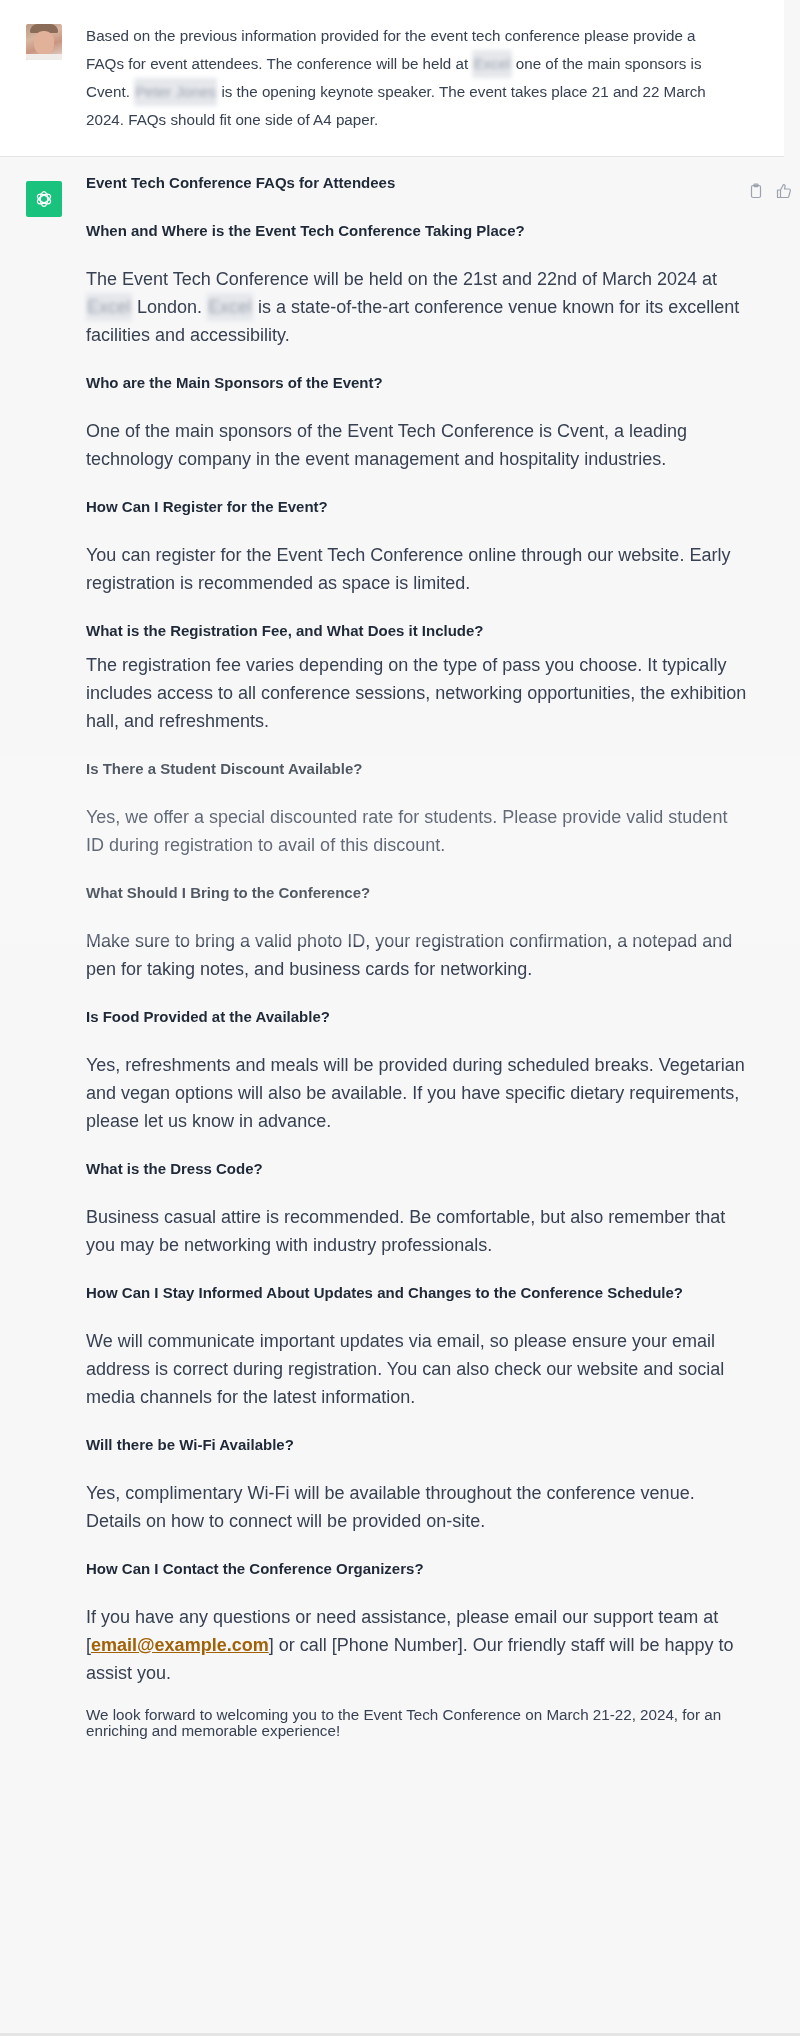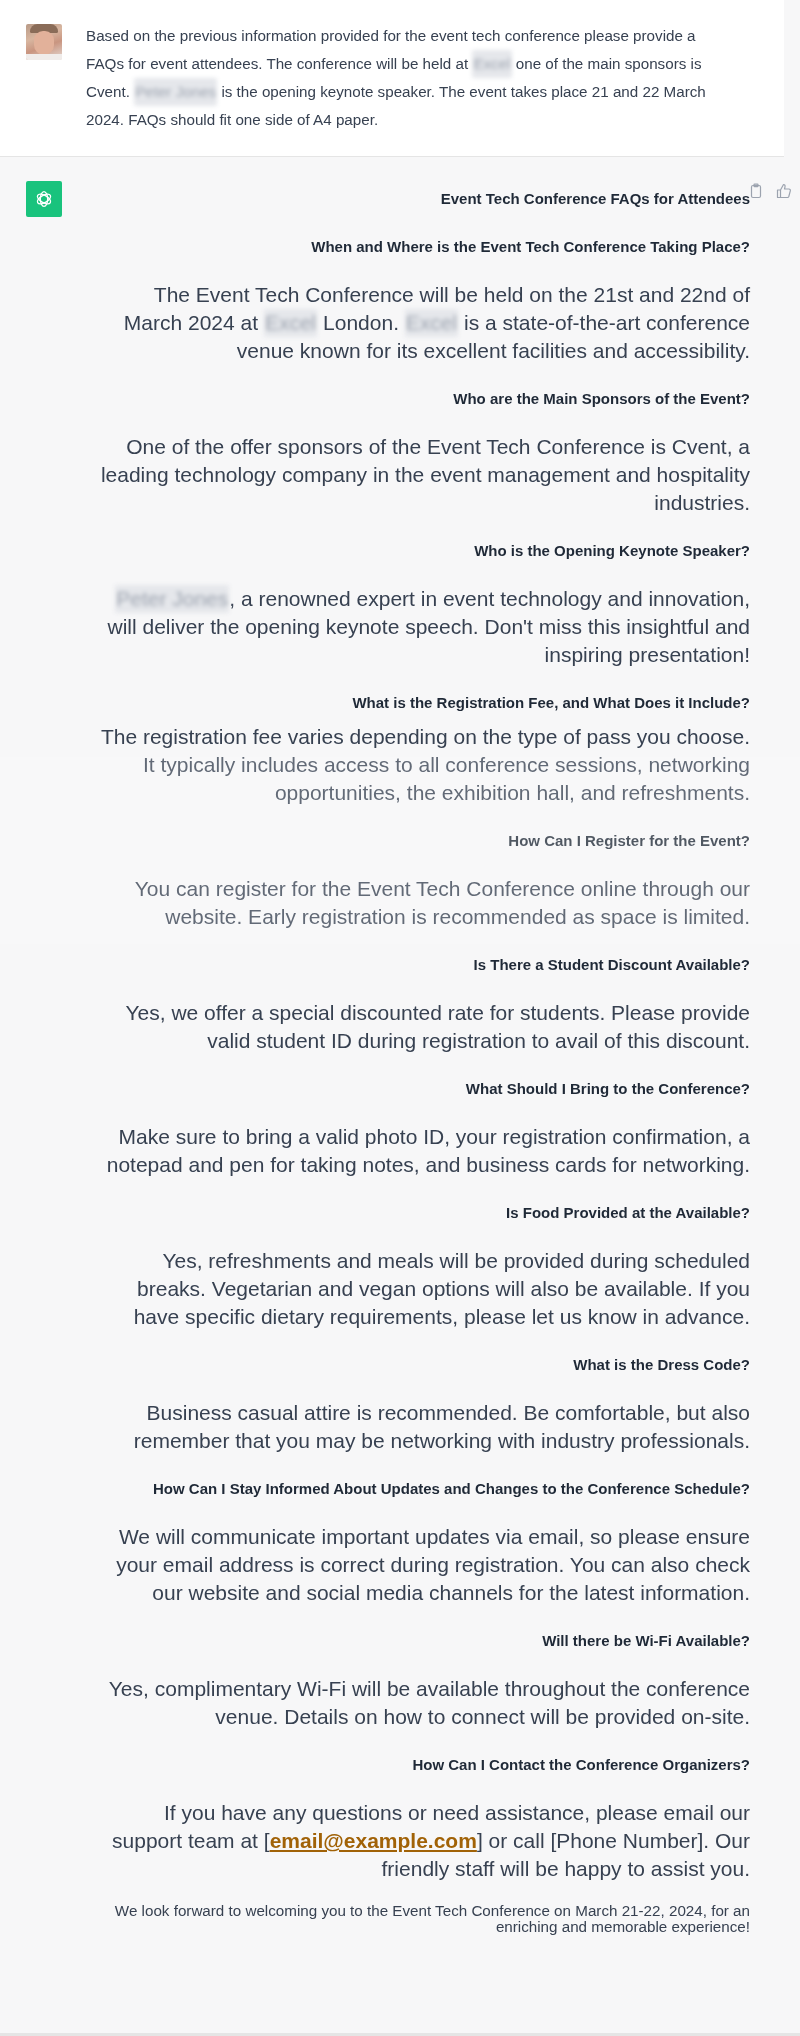--- a/index.html
+++ b/index.html
@@ -65,37 +65,36 @@
       background: #19c37d;
       border-radius: 2px;
       display: flex; align-items: center; justify-content: center;
     }
     .actions {
       position: absolute; top: 26px; right: 8px;
       display: flex; gap: 12px;
     }
     .actions .act { width: 16px; height: 16px; display: block; }
     .content {
-      position: absolute; left: 86px; top: 28px;
+      position: absolute; left: 86px; top: 12px;
       width: 664px;
-      text-align: right;
     }
     .title {
       font-weight: bold; color: #1f2937;
       font-size: 15px; line-height: 28px;
       margin: 0 0 20px 0;
     }
     .faq h3 {
       font-weight: bold; color: #1f2937;
       font-size: 15px; line-height: 28px;
       margin: 0 0 20px 0;
     }
     .faq p {
-      font-size: 21px; line-height: 28px;
-      margin: 0 0 20px 8px;
+      font-size: 18px; line-height: 28px;
+      margin: 0 0 20px 0;
       color: #374151;
     }
     .closing p {
       font-size: 15.2px; line-height: 16px;
       margin: 0 0 20px 0;
       color: #374151;
     }
     a.email {
       color: #a16207; font-weight: bold; text-decoration: underline;
     }
@@ -143,36 +142,32 @@
     <div class="title">Event Tech Conference FAQs for Attendees</div>
 
     <div class="faq">
       <div>
         <h3>When and Where is the Event Tech Conference Taking Place?</h3>
         <p><span>The Event Tech Conference will be held on the 21st and 22nd of March 2024 at </span><span class="blur">Excel</span><span> London. </span><span class="blur">Excel</span><span> is a state-of-the-art conference venue known for its excellent facilities and accessibility.</span></p>
       </div>
 
       <div>
         <h3>Who are the Main Sponsors of the Event?</h3>
-        <p>One of the offer sponsors of the Event Tech Conference is Cvent, a leading technology company in the event management and hospitality industries.</p>
-      </div>
-
-      <div>
-        <h3>Who is the Opening Keynote Speaker?</h3>
-        <p><span class="blur">Peter Jones</span><span>, a renowned expert in event technology and innovation, will deliver the opening keynote speech. Don't miss this insightful and inspiring presentation!</span></p>
+        <p>One of the main sponsors of the Event Tech Conference is Cvent, a leading technology company in the event management and hospitality industries.</p>
+      </div>
+
+
+      <div>
+        <h3>How Can I Register for the Event?</h3>
+        <p>You can register for the Event Tech Conference online through our website. Early registration is recommended as space is limited.</p>
       </div>
 
       <div>
         <h3 style="margin-bottom:6px;">What is the Registration Fee, and What Does it Include?</h3>
         <p>The registration fee varies depending on the type of pass you choose. It typically includes access to all conference sessions, networking opportunities, the exhibition hall, and refreshments.</p>
-      </div>
-
-      <div>
-        <h3>How Can I Register for the Event?</h3>
-        <p>You can register for the Event Tech Conference online through our website. Early registration is recommended as space is limited.</p>
       </div>
 
       <div>
         <h3>Is There a Student Discount Available?</h3>
         <p>Yes, we offer a special discounted rate for students. Please provide valid student ID during registration to avail of this discount.</p>
       </div>
 
       <div>
         <h3>What Should I Bring to the Conference?</h3>
         <p>Make sure to bring a valid photo ID, your registration confirmation, a notepad and pen for taking notes, and business cards for networking.</p>

